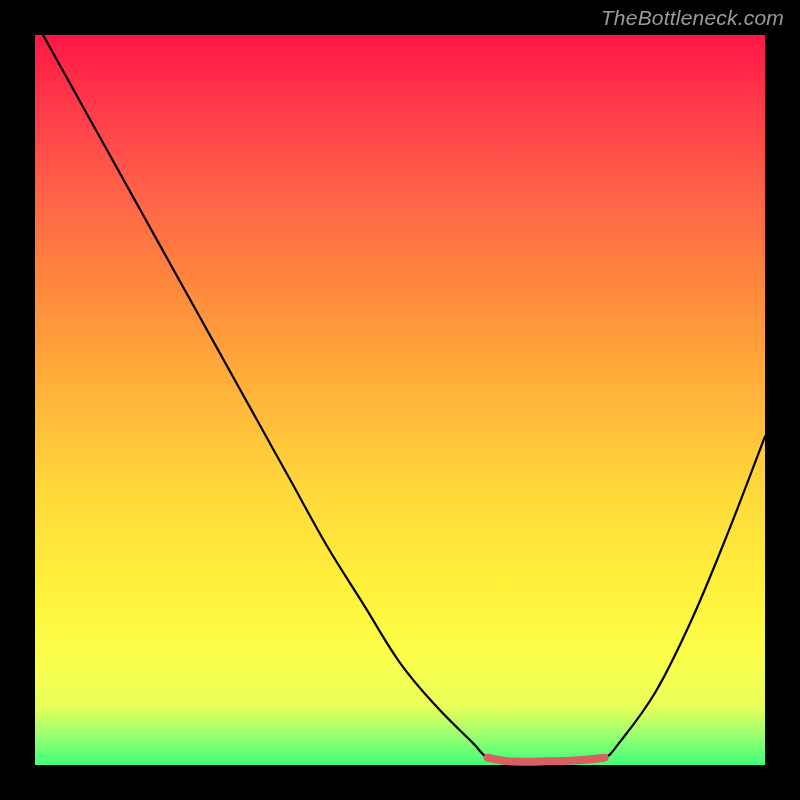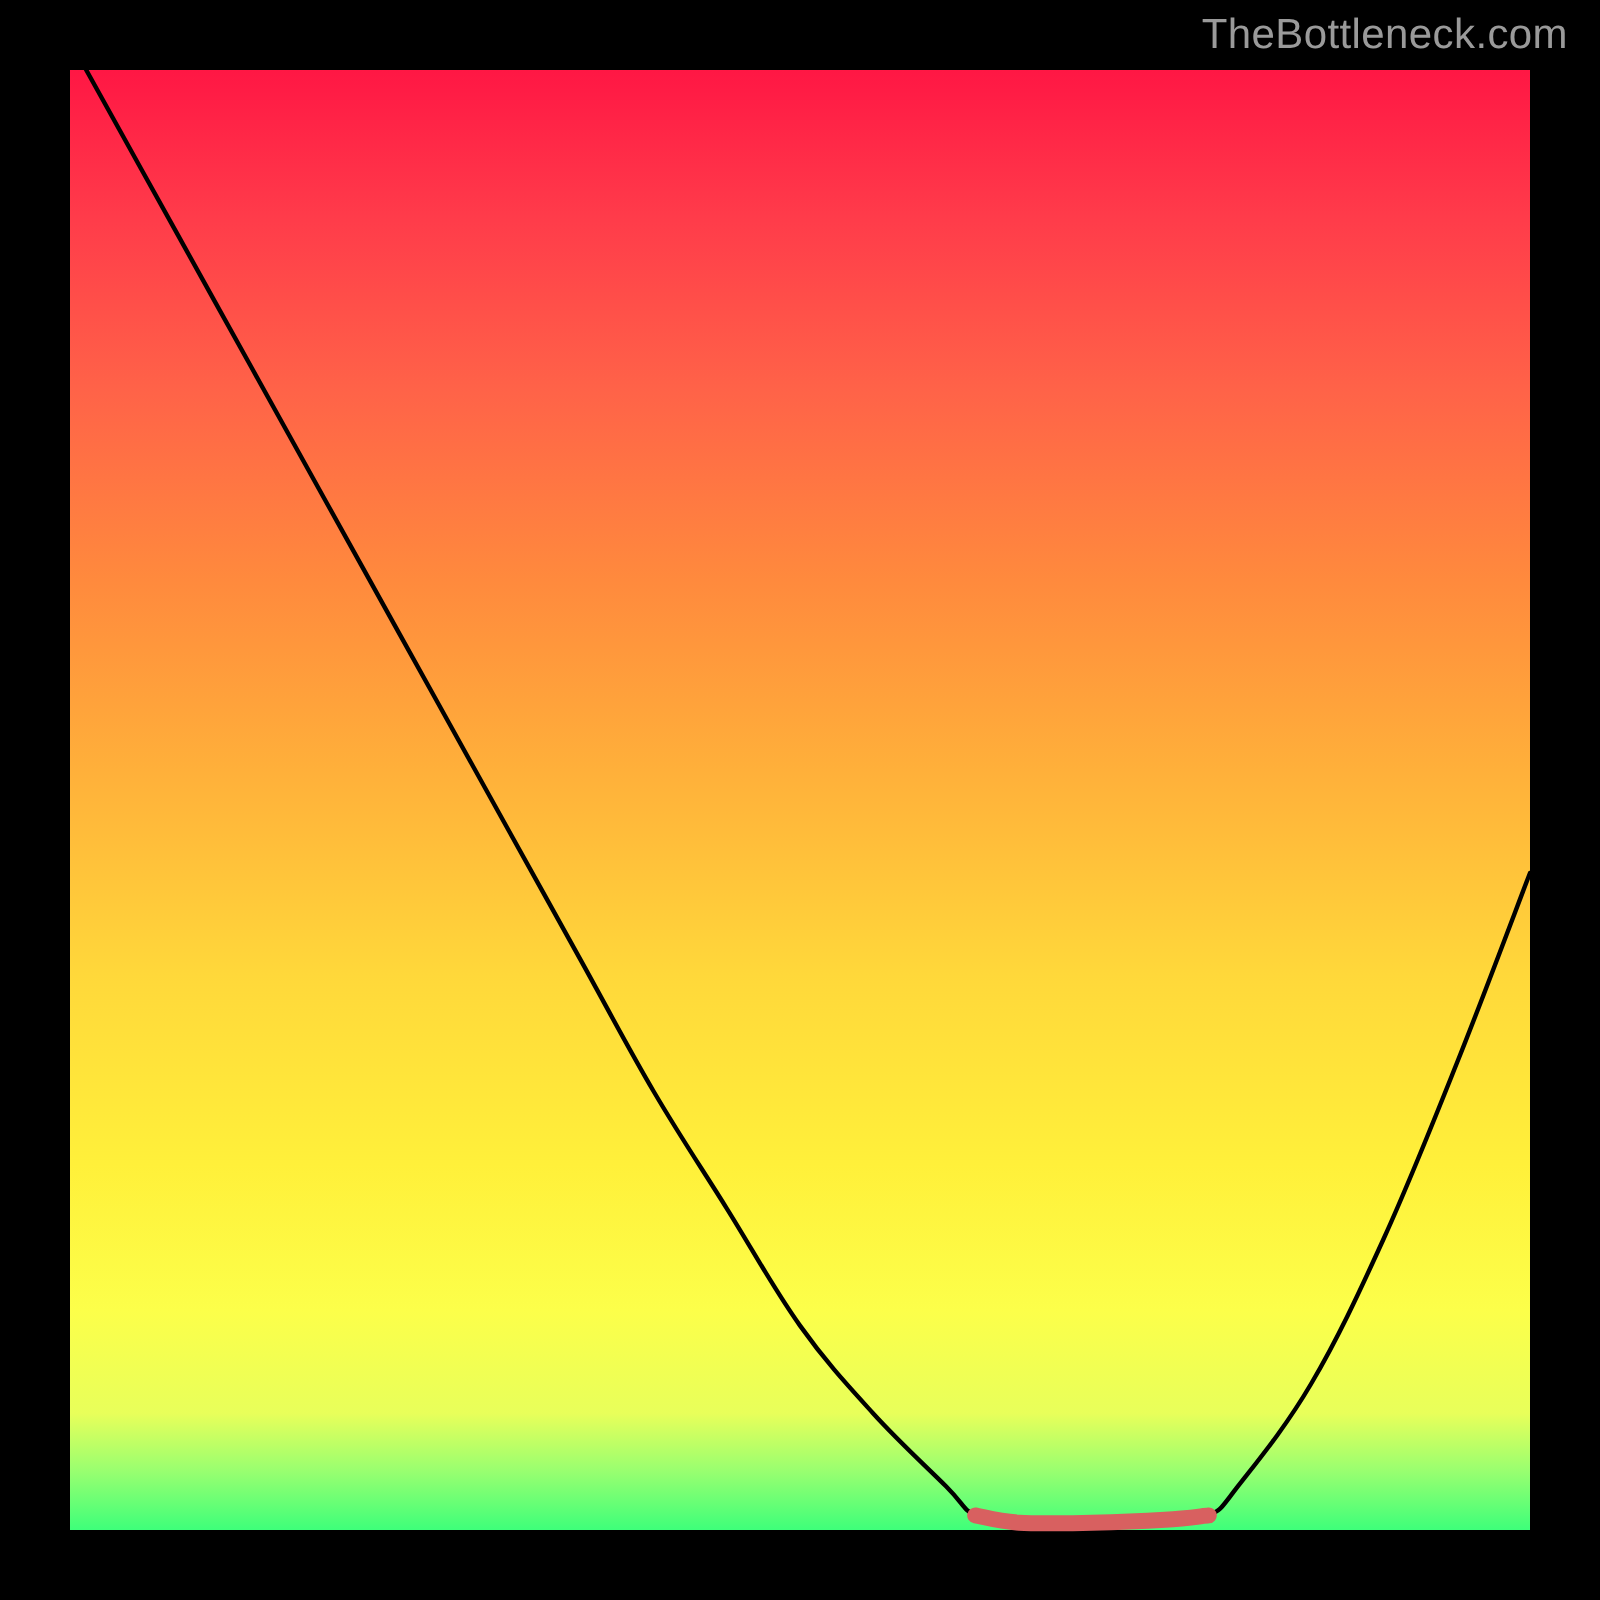--- a/index.html
+++ b/index.html
@@ -31,20 +31,21 @@
   }
   .watermark {
     position: absolute;
     top: 6px;
     right: 16px;
     color: #9a9a9a;
     font-family: Arial, Helvetica, sans-serif;
     font-size: 21px;
     letter-spacing: 0.2px;
     user-select: none;
+    font-style: italic;
   }
   svg.curve {
     position: absolute;
     left: 35px;
     top: 35px;
     width: 730px;
     height: 730px;
     overflow: visible;
   }
 </style>

